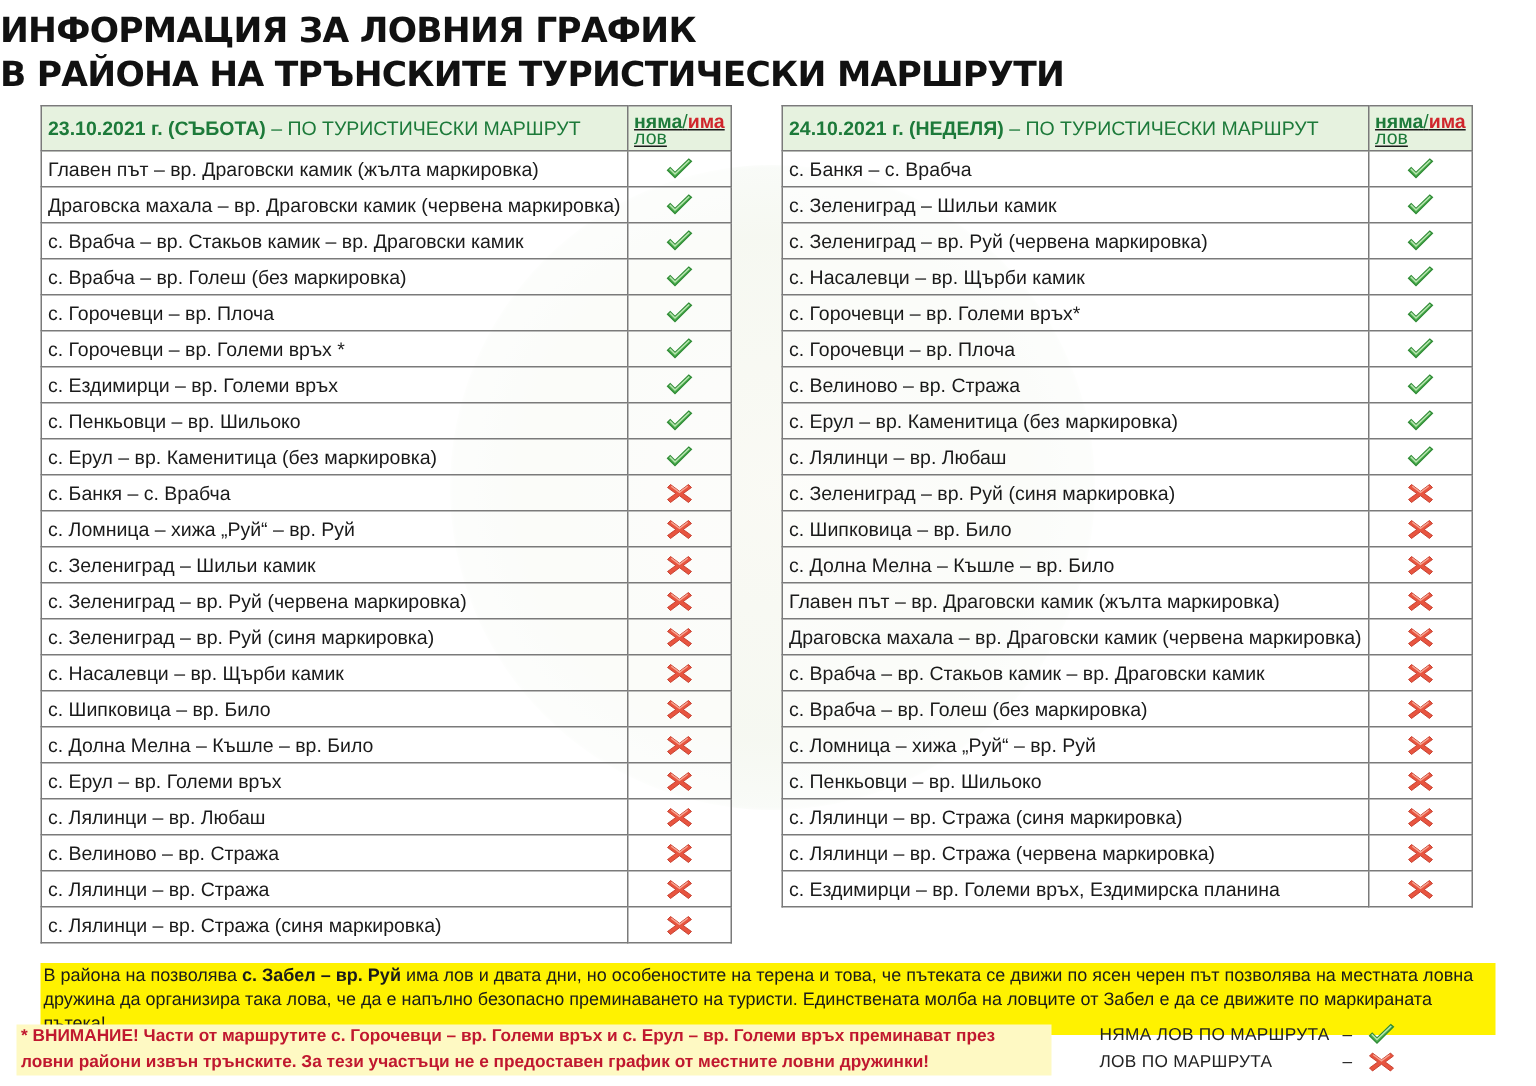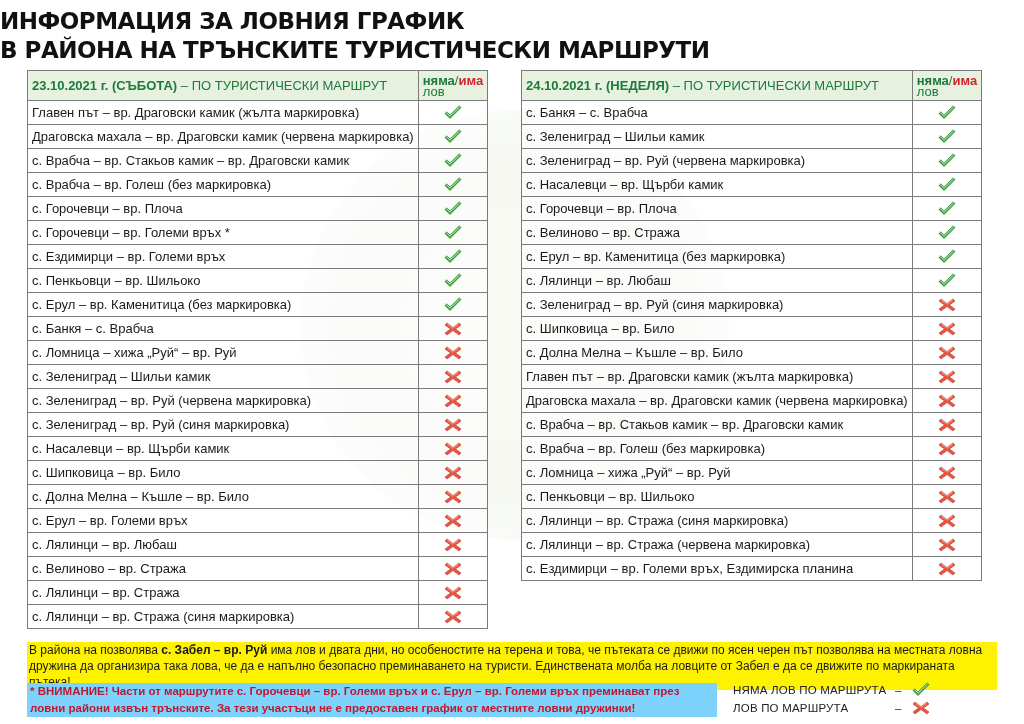--- a/index.html
+++ b/index.html
@@ -22,34 +22,34 @@
     position:absolute; top:70px; border-collapse:collapse; z-index:2; background:rgba(255,255,255,0.55);
   }
   table.routes td, table.routes th {
     border:1px solid #7a7a7a; height:23px; padding:0 4px; font-size:13px; white-space:nowrap;
   }
   table.routes th {
     background:#e6f2df; text-align:left; height:29px;
   }
   .hdr-date { color:#1d7a3a; font-weight:bold; font-size:13px; }
   .hdr-rest { color:#1d7a3a; font-weight:normal; font-size:13px; }
-  th.hunt { text-align:center; font-size:9px; line-height:11px; font-weight:bold; }
+  th.hunt { text-align:center; font-size:9px; line-height:11px; font-weight:bold;text-decoration:underline; }
   .none { color:#1d7a3a; }
   .yes { color:#d0262c; }
   .lov { color:#1d7a3a; font-weight:normal; }
   td.status { text-align:center; width:65px; padding:0; }
   .left { left:27px; width:425px;padding-left:44px; }
   .right { left:521px; width:439px; }
   .ico { display:inline-block; width:20px; height:16px; vertical-align:middle; }
   .yellow-note {
     position:absolute; left:27px; top:642px; width:970px; background:#fff200; z-index:2;
     font-size:12px; line-height:16px; padding:0 2px; box-sizing:border-box;
   }
   .pink-note {
-    position:absolute; left:27px; top:683px; width:690px; background:#7dd3fc; z-index:2;
+    position:absolute; left:11px; top:683px; width:690px; background:#fef9c3; z-index:2;
     color:#c0182f; font-weight:bold; font-size:11.5px; line-height:17px; padding:0 3px; box-sizing:border-box;
   }
   .legend { position:absolute; left:733px; top:681px; z-index:2; font-size:11.5px; color:#222; }
   .legend-row { height:18px; display:flex; align-items:center; }
   .legend-label { width:162px; letter-spacing:0.2px; }
   .legend-dash { width:16px; }
 </style>
 </head>
 <body>
 
@@ -247,20 +247,27 @@
       </tr>
       <tr>
         <td>с. Зелениград – вр. Руй (червена маркировка)</td>
         <td class="status"><span class="ico"><svg width="20" height="16" viewBox="0 0 20 16">
               <path d="M2 8.5 L7 13.5 L18 2.5 L16.2 1 L7 10 L3.8 6.8 Z" fill="#4cae4f" stroke="#2f8a35" stroke-width="0.8"></path>
               <path d="M3.5 7.5 L7 11 L16.5 2" fill="none" stroke="#b8e6b0" stroke-width="1"></path>
             </svg></span></td>
       </tr>
       <tr>
         <td>с. Насалевци – вр. Щърби камик</td>
+        <td class="status"><span class="ico"><svg width="20" height="16" viewBox="0 0 20 16">
+              <path d="M2 8.5 L7 13.5 L18 2.5 L16.2 1 L7 10 L3.8 6.8 Z" fill="#4cae4f" stroke="#2f8a35" stroke-width="0.8"></path>
+              <path d="M3.5 7.5 L7 11 L16.5 2" fill="none" stroke="#b8e6b0" stroke-width="1"></path>
+            </svg></span></td>
+      </tr>
+      <tr>
+        <td>с. Горочевци – вр. Големи връх*</td>
         <td class="status"><span class="ico"><svg width="20" height="16" viewBox="0 0 20 16">
               <path d="M2 8.5 L7 13.5 L18 2.5 L16.2 1 L7 10 L3.8 6.8 Z" fill="#4cae4f" stroke="#2f8a35" stroke-width="0.8"></path>
               <path d="M3.5 7.5 L7 11 L16.5 2" fill="none" stroke="#b8e6b0" stroke-width="1"></path>
             </svg></span></td>
       </tr>
       <tr>
         <td>с. Горочевци – вр. Плоча</td>
         <td class="status"><span class="ico"><svg width="20" height="16" viewBox="0 0 20 16">
               <path d="M2 8.5 L7 13.5 L18 2.5 L16.2 1 L7 10 L3.8 6.8 Z" fill="#4cae4f" stroke="#2f8a35" stroke-width="0.8"></path>
               <path d="M3.5 7.5 L7 11 L16.5 2" fill="none" stroke="#b8e6b0" stroke-width="1"></path>

